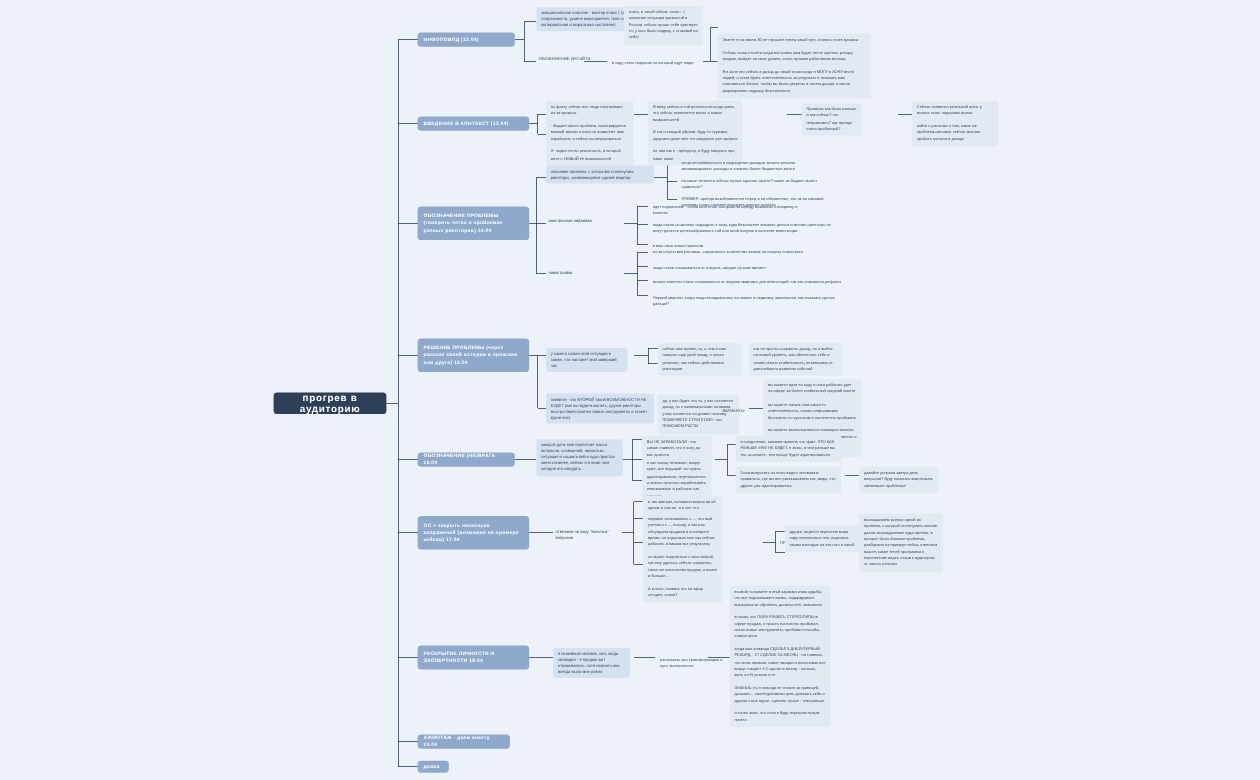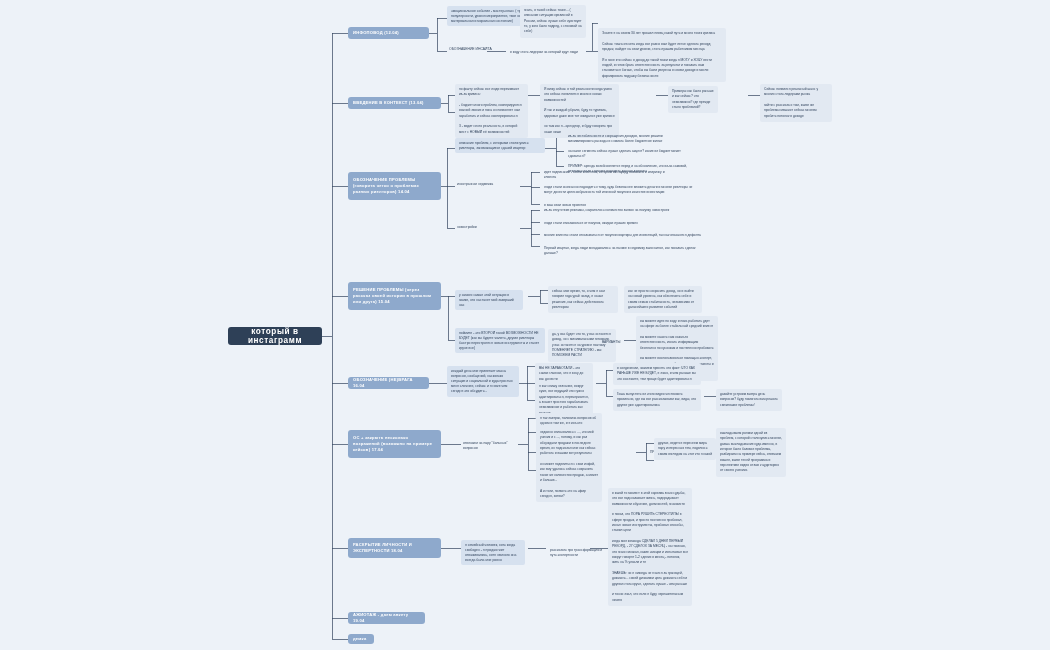--- a/index.html
+++ b/index.html
@@ -106,21 +106,21 @@
       <path d="M578 452 L588 452"></path>
       <path d="M636 452 L646 452 M646 443 L646 460 M646 443 L654 443 M646 460 L654 460"></path>
       <path d="M704 443 L716 443"></path>
 
       <path d="M441 548 L451 548 M451 548 L461 548"></path>
       <path d="M528 548 L538 548 M538 548 L546 548"></path>
       <path d="M590 548 L600 548 M600 548 L608 548"></path>
     </g>
   </svg>
 
-  <div class="node root" style="left:228px; top:327px; width:94px; height:18px;">который в инстаграмм</div>
+  <div class="node root" style="left:228px; top:327px; width:94px; height:18px;">прогрев в аудиторию</div>
 
   <div class="node l1" style="left:348px; top:27px; width:81px; height:12px;">ИНФОПОВОД (12.04)</div>
 
   <div class="node l1" style="left:348px; top:97px; width:93px; height:12px;">ВВЕДЕНИЕ В КОНТЕКСТ (13.04)</div>
 
   <div class="node l1" style="left:348px; top:172px; width:93px; height:28px;">ОБОЗНАЧЕНИЕ ПРОБЛЕМЫ (говорить четко о проблемах разных риелторов) 14.04</div>
 
   <div class="node l1" style="left:348px; top:282px; width:93px; height:28px;">РЕШЕНИЕ ПРОБЛЕМЫ (через рассказ своей истории в прошлом или друга) 15.04</div>
 
   <div class="node l1" style="left:348px; top:377px; width:81px; height:12px;">ОБОЗНАЧЕНИЕ (НЕ)ВРАГА 16.04</div>

